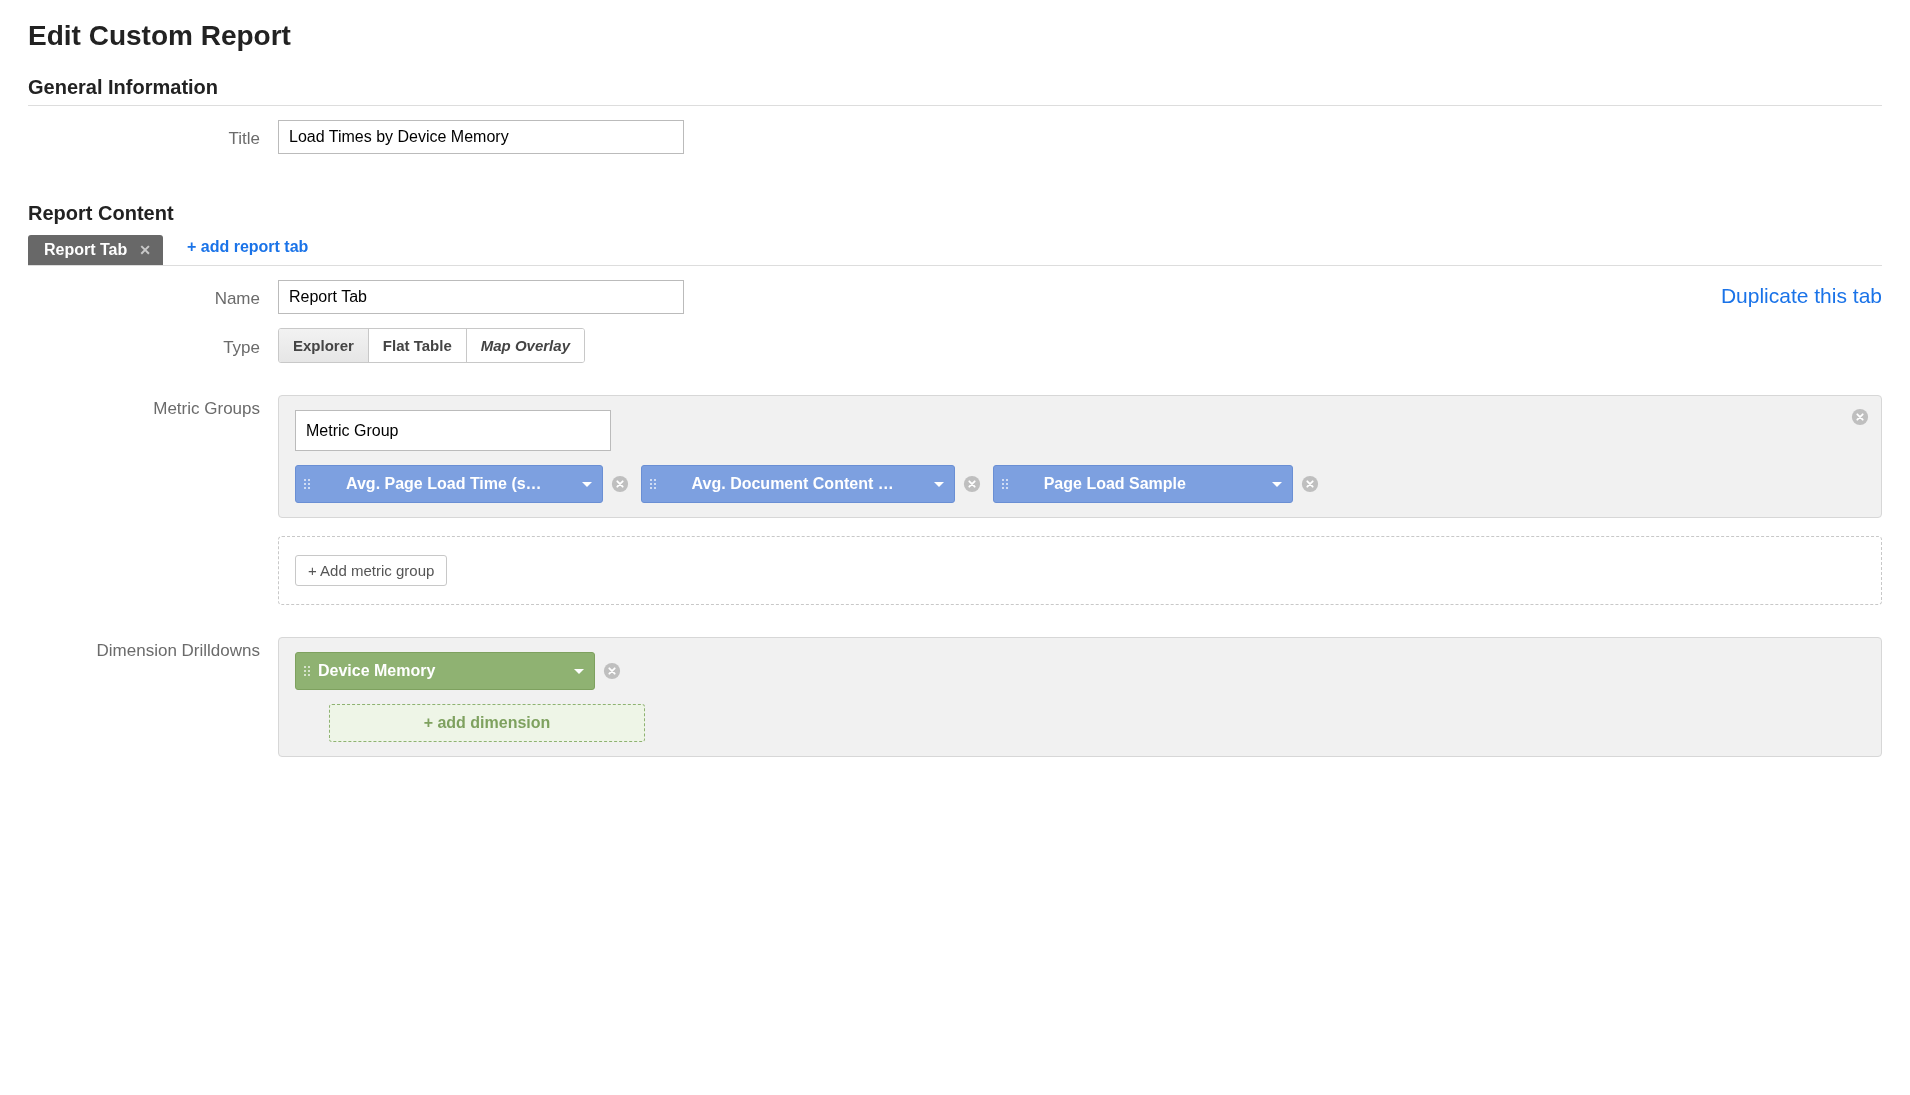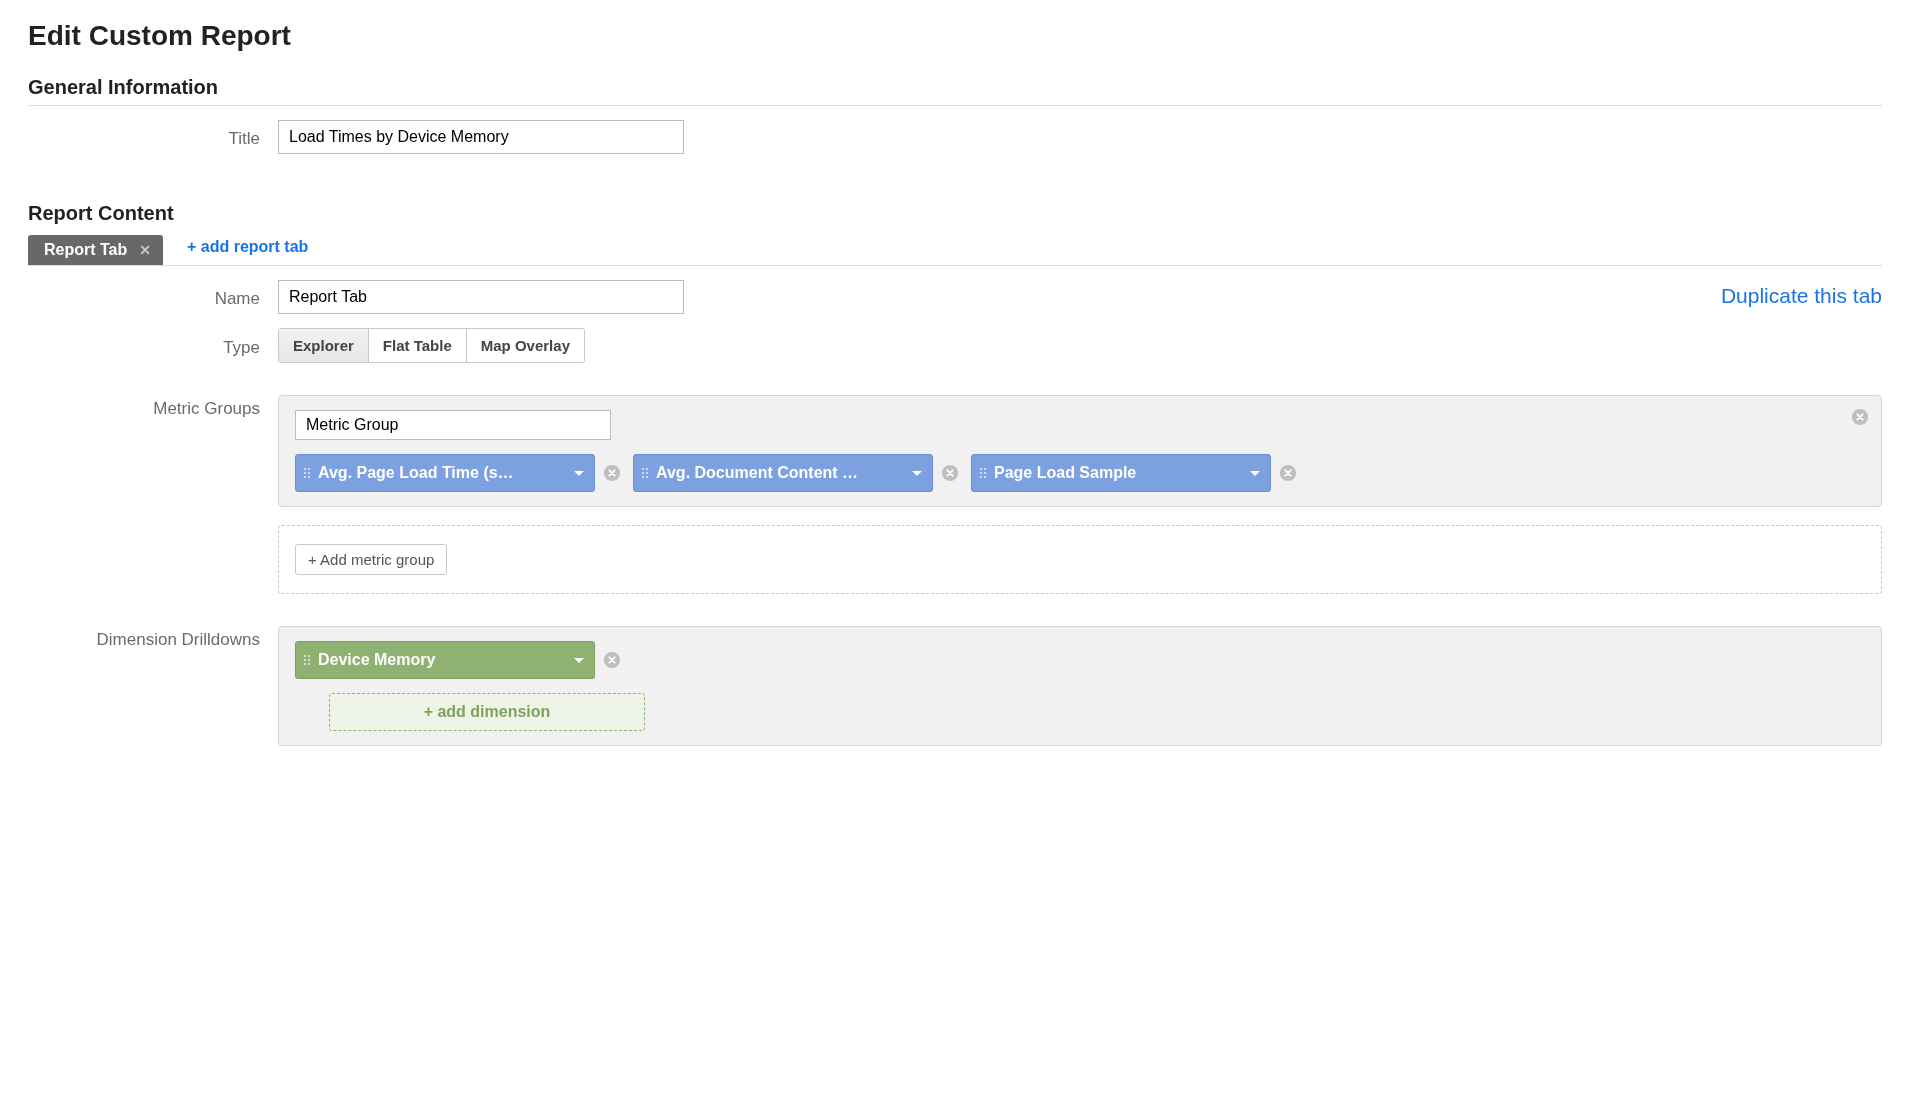--- a/index.html
+++ b/index.html
@@ -104,21 +104,21 @@
     padding: 8px 14px;
     font-size: 15px;
     font-weight: 700;
     color: #444;
     background: #fff;
     border: none;
     border-right: 1px solid #c8c8c8;
     cursor: pointer;
     font-family: inherit;
   }
-  .type-btn:last-child { border-right: none; }
+  .type-btn:last-child { border-right: none; font-style: italic; }
   .type-btn.active {
     background: linear-gradient(#f2f2f2, #e6e6e6);
   }
   .panel {
     border: 1px solid #d7d7d7;
     border-radius: 4px;
     background: #f1f1f1;
     padding: 14px 16px;
     position: relative;
   }
@@ -134,21 +134,21 @@
     right: 12px;
     width: 18px;
     height: 18px;
     color: #bfbfbf;
     display:flex;align-items:center;justify-content:center;
     cursor:pointer;
   }
   .panel-close svg { width:18px;height:18px; }
   .small-input {
     width: 316px;
-    height: 30px;
+    height: 41px;
     padding: 4px 10px;
     border: 1px solid #bbb;
     font-size: 16px;
     font-family: inherit;
     background:#fff;
   }
   .chip-row {
     display: flex;
     flex-wrap: wrap;
     gap: 12px;
@@ -166,20 +166,21 @@
     font-size: 16px;
     padding: 0 10px 0 8px;
     min-width: 300px;
     max-width: 330px;
     position: relative;
     cursor: pointer;
   }
   .chip.blue {
     background: #7da0e0;
     border: 1px solid #6a8fd4;
+    gap: 28px;
   }
   .chip.green {
     background: #8fb272;
     border: 1px solid #7ea15f;
   }
   .chip .grip {
     width: 8px;
     padding-right:6px;
     opacity:.85;
     display:flex;flex-direction:column;gap:2px;align-items:center;justify-content:center;

